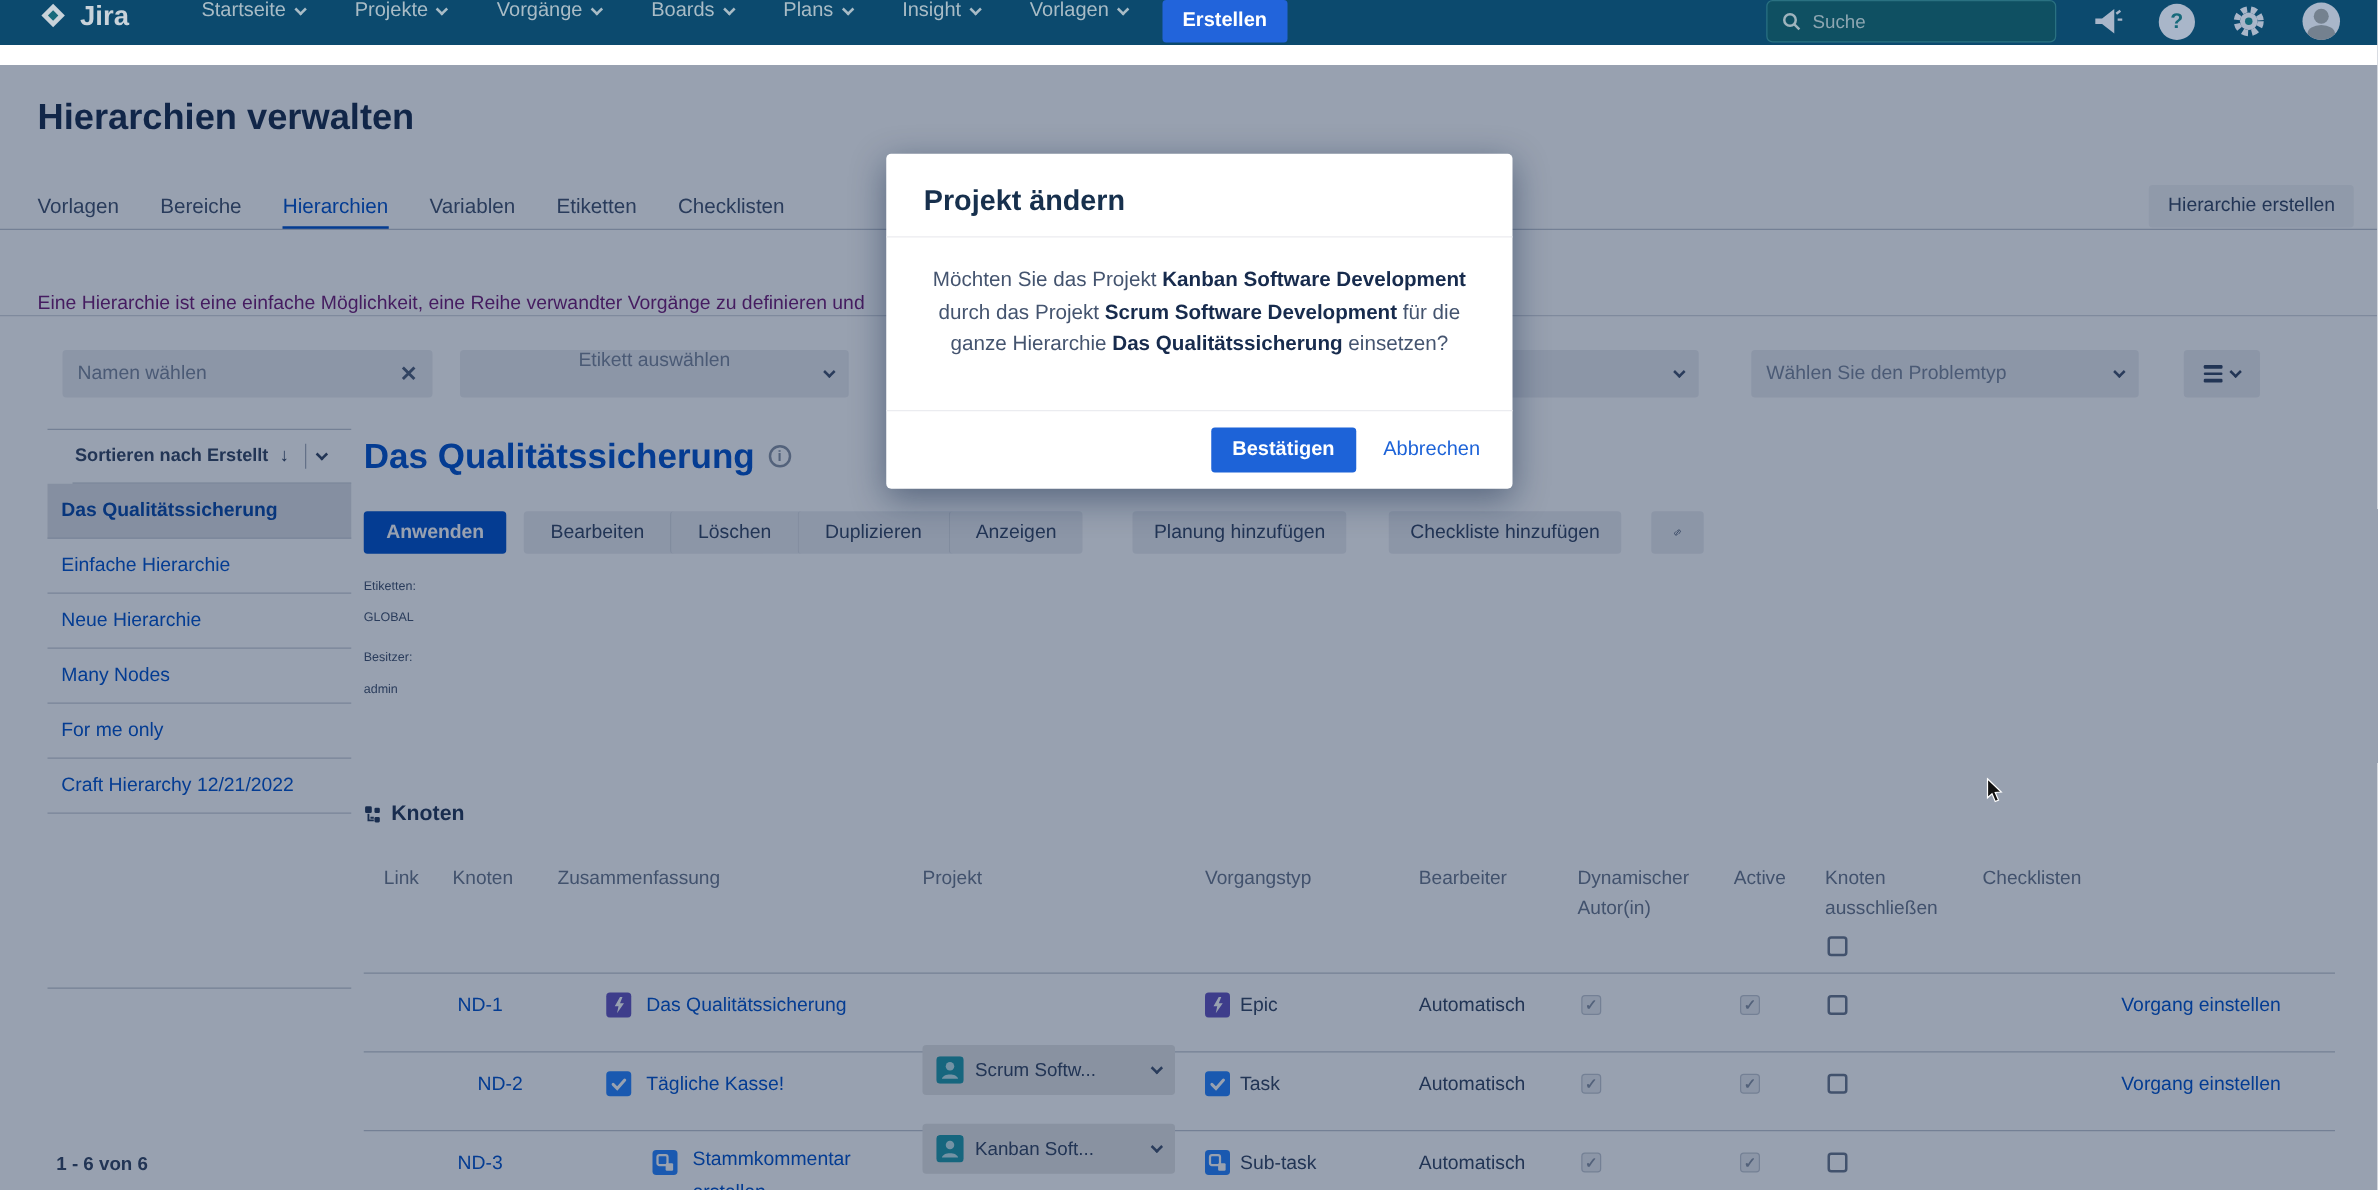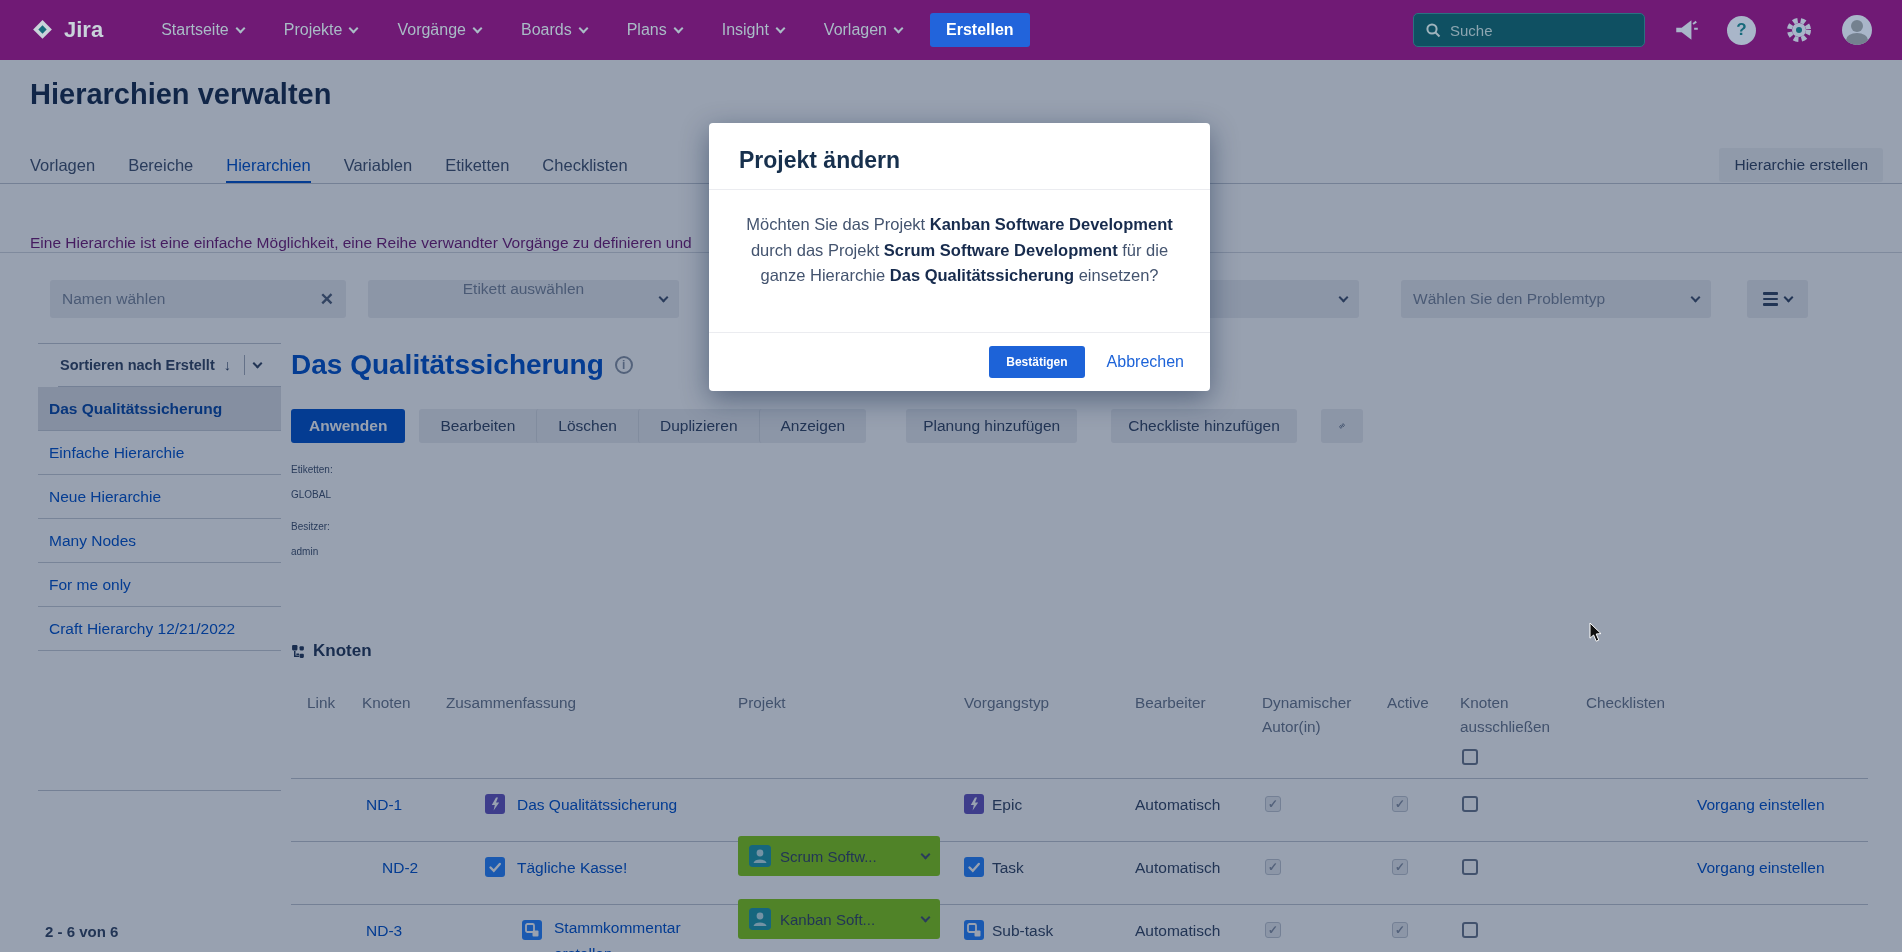--- a/index.html
+++ b/index.html
@@ -1,21 +1,21 @@
 <!DOCTYPE html>
 <html><head>
 <meta charset="utf-8">
 <style>
   * { margin:0; padding:0; box-sizing:border-box; }
   body { font-family:"Liberation Sans", sans-serif; }
   #app { position:relative; width:1902px; height:952px; overflow:hidden; background:#fff; }
 
   
-  .nav { position:absolute; top:0; left:0; right:0; height:60px; background:#701a75;
-         display:flex; align-items:center; padding:0 30px; z-index:60; }
+  .nav { position:absolute; top:0; left:0; right:0; height:36px; background:#0c4a6e;
+         display:flex; align-items:flex-start; padding:0 30px; z-index:60; }
   .brand { display:flex; align-items:center; gap:9px; color:#c9d3da; font-size:22px; font-weight:700; }
   .nav-items { display:flex; margin-left:58px; gap:40px; align-items:center; }
   .nav-item { color:#a9bcc6; font-size:16px; display:flex; align-items:center; gap:8px; cursor:pointer; white-space:nowrap; }
   .chv { width:7px; height:7px; border-right:2px solid currentColor; border-bottom:2px solid currentColor;
          transform:rotate(45deg); display:inline-block; margin-top:-4px; }
   .create-btn { margin-left:28px; background:#2264db; color:#fff; font-size:16px; font-weight:700;
                 padding:8px 16px; border-radius:3px; border:none; cursor:pointer; }
   .nav-right { margin-left:auto; display:flex; align-items:center; gap:28px; }
   .search { width:232px; height:34px; background:#0f5062; border:1px solid #2a7181; border-radius:5px;
             display:flex; align-items:center; padding:0 11px; gap:9px; }
@@ -79,35 +79,35 @@
 
   
   .th { top:639px; font-size:15.3px; color:#6b778c; line-height:24px; }
   .row-line { left:291px; right:34px; height:1px; background:#c1c7d0; }
   .cell { font-size:15.5px; color:#344563; }
   .link { color:#0052cc; cursor:pointer; }
   .cb { width:16px; height:16px; border-radius:3px; }
   .cb-dis { background:#ebecf0; border:1px solid #c1c7d0; color:#8993a4; font-size:12px; font-weight:700;
             display:flex; align-items:center; justify-content:center; }
   .cb-off { background:#fff; border:2px solid #6b778c; cursor:pointer; }
-  .sel-sm { height:40px; width:202px; background:#84cc16; border-radius:3px; display:flex; align-items:center;
+  .sel-sm { height:40px; width:202px; background:#e5e5e5; border-radius:3px; display:flex; align-items:center;
             gap:9px; padding:0 11px; font-size:15px; color:#344563; cursor:pointer; }
   .sel-sm .chv { margin-left:auto; color:#42526e; }
   .typeic { width:20px; height:20px; border-radius:3px; flex:none; }
 
   
   .blanket { position:absolute; left:0; top:52px; width:1902px; height:900px; background:rgba(9,30,66,0.42); z-index:50; }
   .modal { position:absolute; left:709px; top:123px; width:501px; height:268px; background:#fff; border-radius:4px;
            box-shadow:0 8px 28px rgba(9,30,66,0.45); z-index:100; display:flex; flex-direction:column; }
   .m-head { padding:24px 30px 15px; border-bottom:1px solid #ebecf0; }
   .m-title { font-size:23px; font-weight:700; color:#17304d; }
   .m-body { flex:1; padding:22px 28px 10px; text-align:center; font-size:16.5px; line-height:25.5px; color:#44546f; }
   .m-body b { color:#172b4d; }
   .m-foot { border-top:1px solid #ebecf0; padding:13px 26px; display:flex; justify-content:flex-end; align-items:center; gap:22px; }
-  .m-confirm { background:#1d63d8; color:#fff; font-size:12px; font-weight:700; padding:9px 17px; border-radius:3px; border:none; cursor:pointer; }
+  .m-confirm { background:#1d63d8; color:#fff; font-size:16px; font-weight:700; padding:9px 17px; border-radius:3px; border:none; cursor:pointer; }
   .m-cancel { color:#1d63d8; font-size:16px; cursor:pointer; background:none; border:none; }
 
   .cursor { position:absolute; left:1589px; top:622px; z-index:200; pointer-events:none; }
 </style>
 </head>
 <body>
 
 <div id="app">
 
   <div class="nav">
@@ -223,21 +223,21 @@
         <i class="chv"></i>
       </div>
       <div class="sb-item sel">Das Qualitätssicherung</div>
       <div class="sb-item">Einfache Hierarchie</div>
       <div class="sb-item">Neue Hierarchie</div>
       <div class="sb-item">Many Nodes</div>
       <div class="sb-item">For me only</div>
       <div class="sb-item">Craft Hierarchy 12/21/2022</div>
       <div class="sb-spacer"></div>
     </div>
-    <div class="abs sb-pag">2 - 6 von 6</div>
+    <div class="abs sb-pag">1 - 6 von 6</div>
 
     <div class="abs d-title">
       <span>Das Qualitätssicherung</span>
       <i class="info-ic">i</i>
     </div>
 
     <div class="abs btnrow">
       <button class="btn btn-primary">Anwenden</button>
       <div class="btn-group">
         <button class="btn">Bearbeiten</button>

